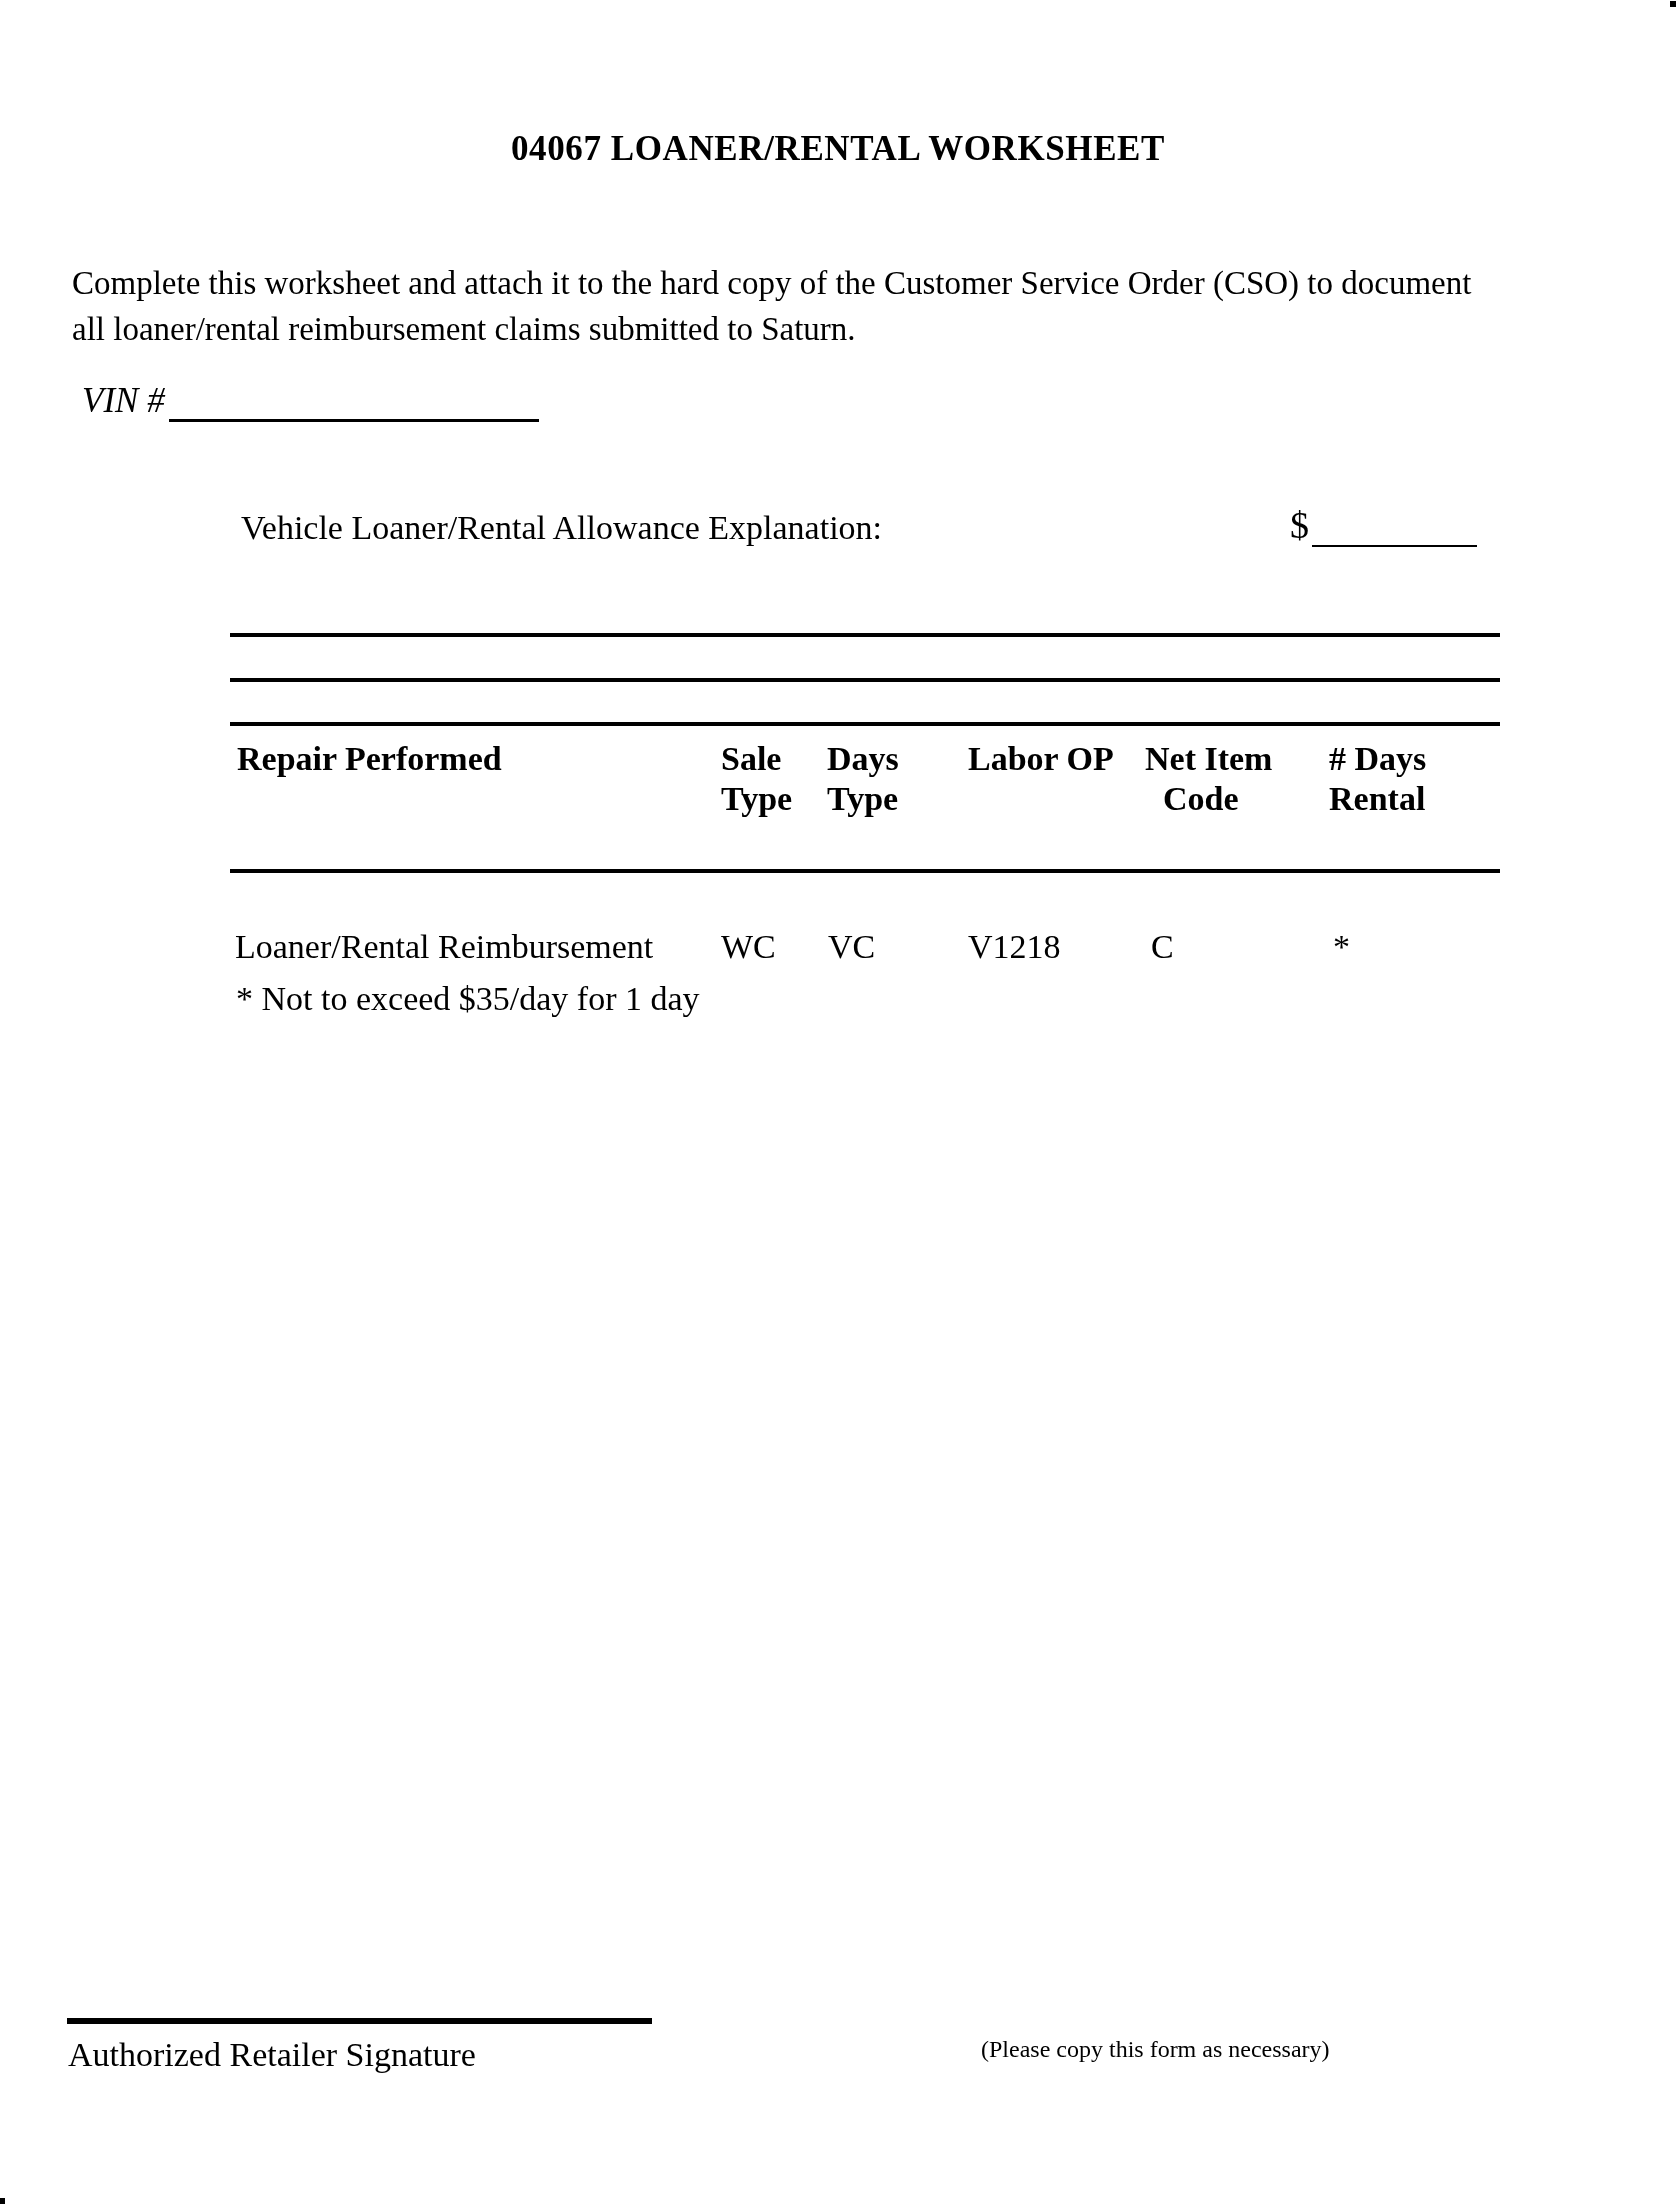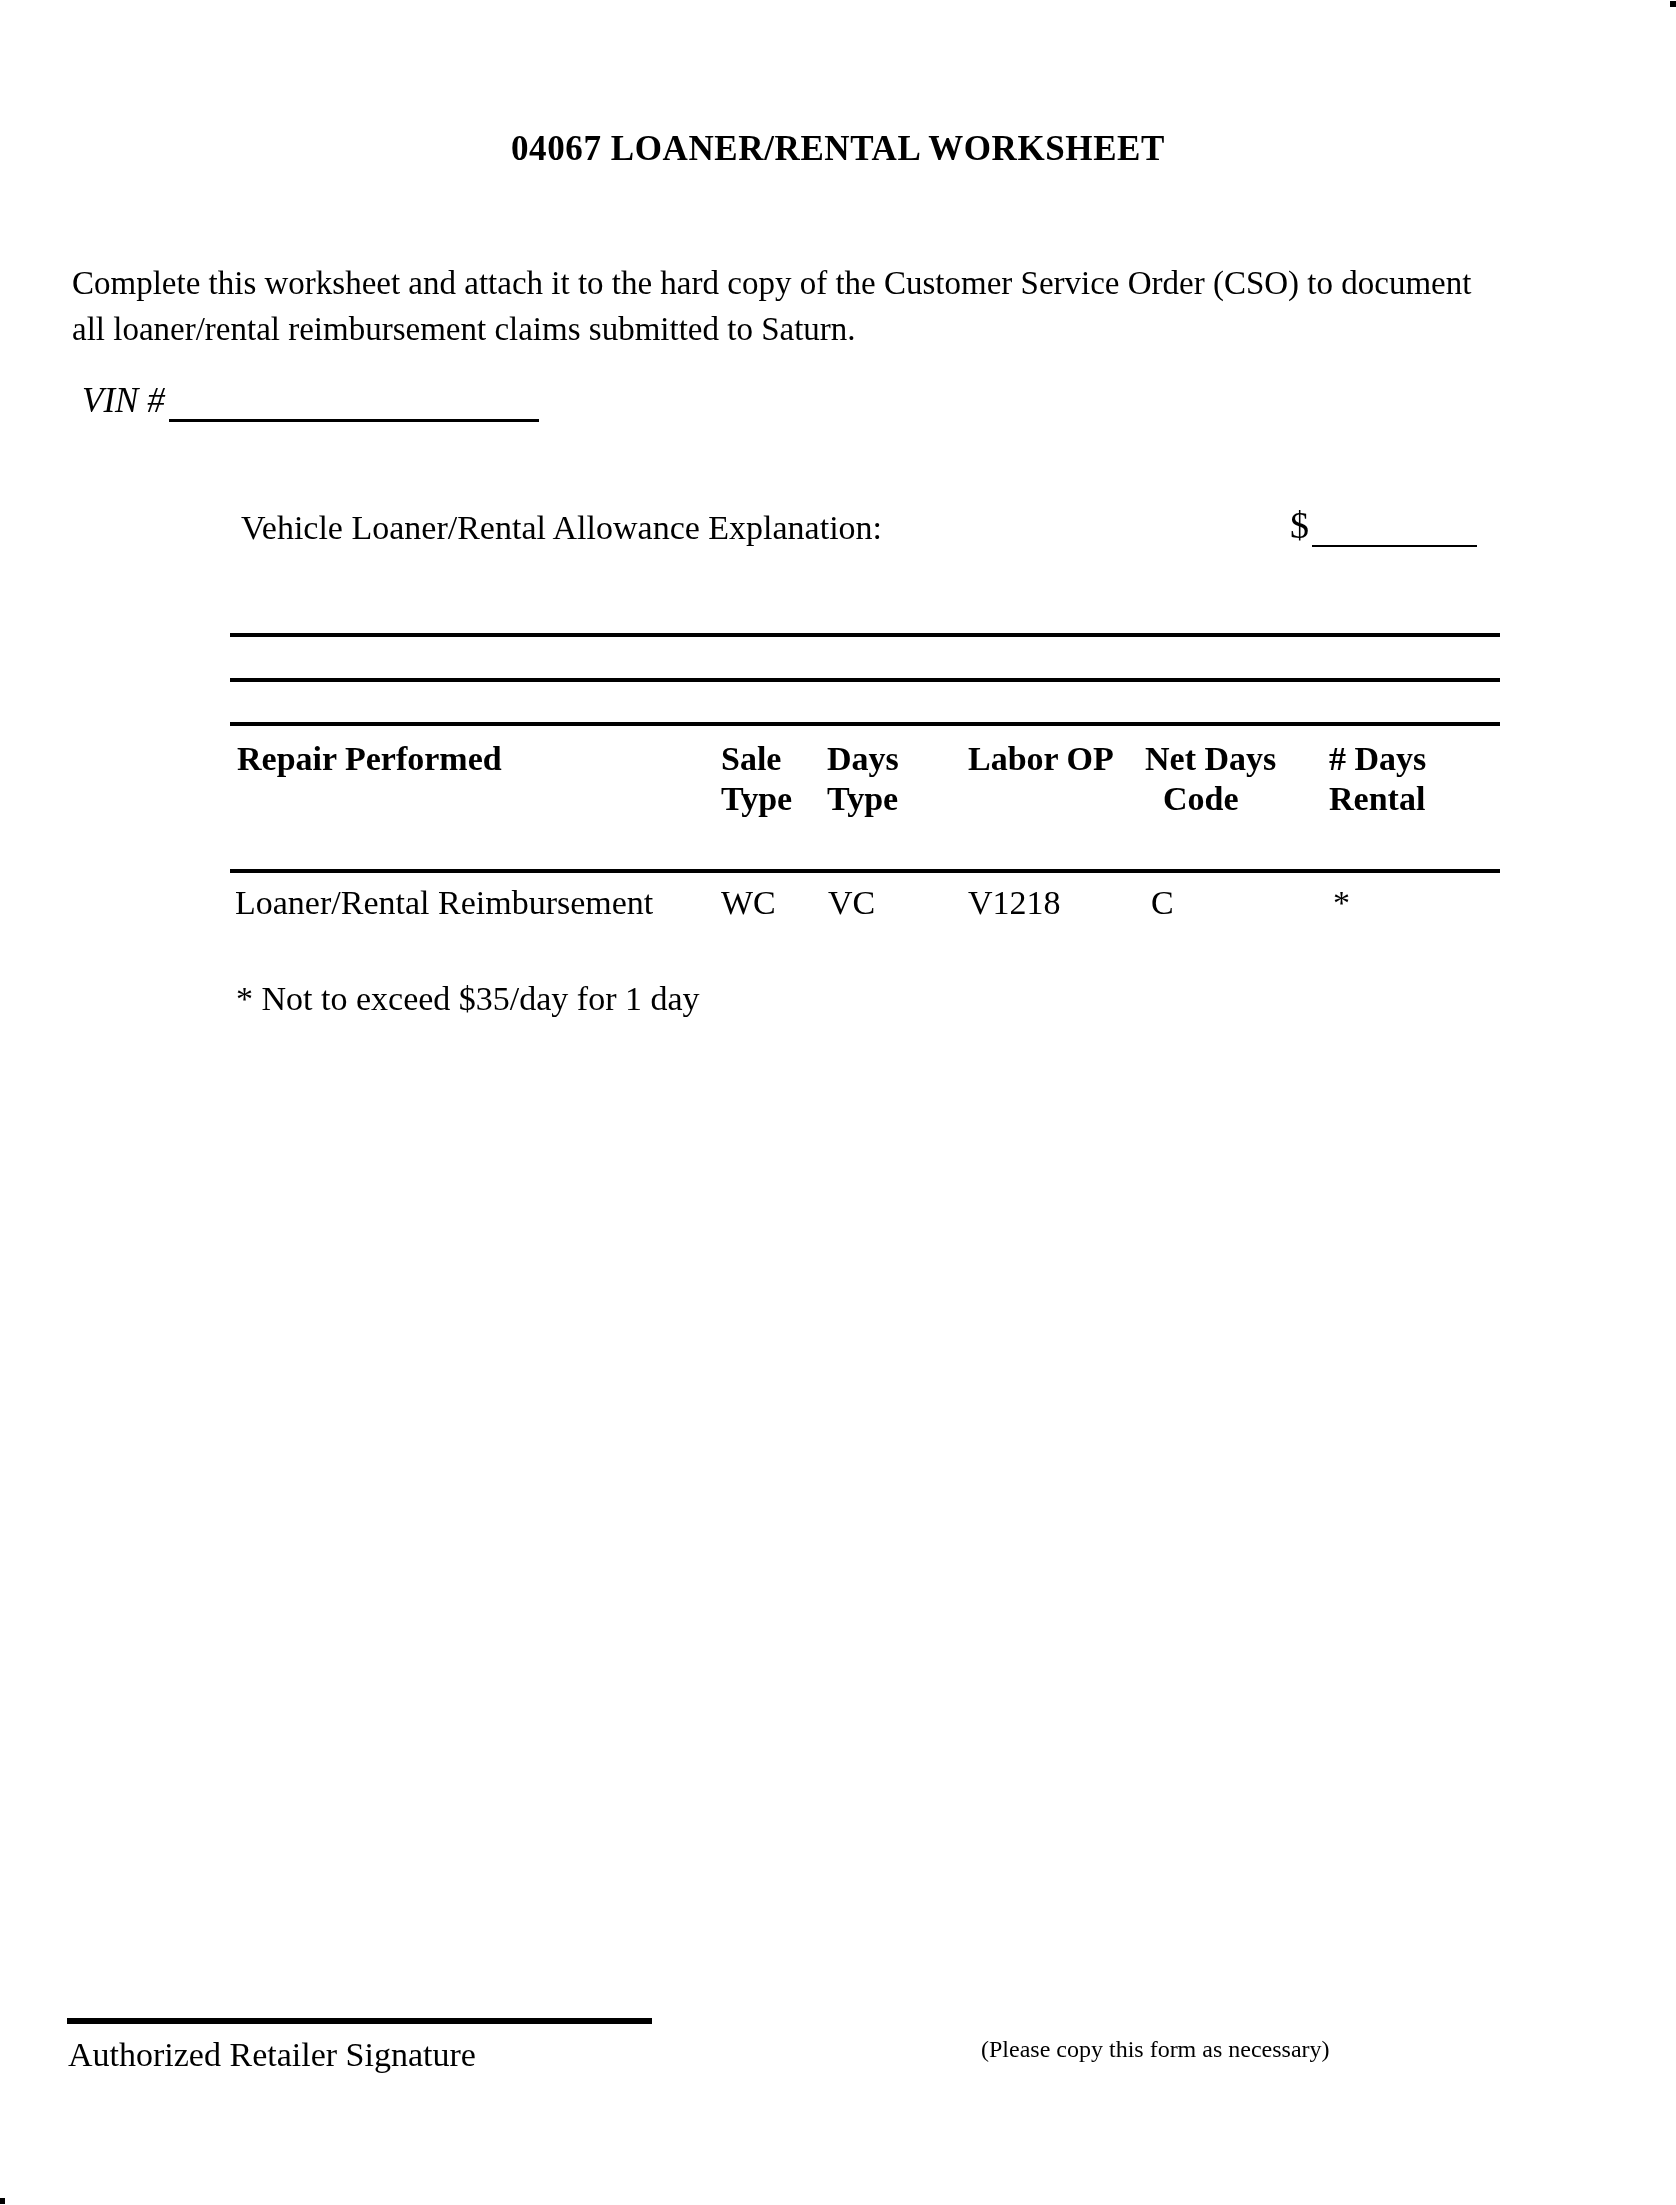--- a/index.html
+++ b/index.html
@@ -63,21 +63,21 @@
   .th .indent { padding-left: 18px; }
 
   .c1 { left: 237px; }
   .c2 { left: 721px; }
   .c3 { left: 827px; }
   .c4 { left: 968px; text-align: right; }
   .c5 { left: 1145px; }
   .c6 { left: 1329px; }
 
   .td {
-    position: absolute; top: 884px;
+    position: absolute; top: 928px;
     font-size: 34px;
     white-space: nowrap;
   }
 
   .footnote { position: absolute; top: 980px; left: 236px; font-size: 34px; white-space: nowrap; }
 
   .sig-line  { position: absolute; top: 2018px; left: 67px; width: 585px; height: 5.5px; background: #000; }
   .sig-label { position: absolute; top: 2036px; left: 68px; font-size: 34px; white-space: nowrap; }
   .copy-note { position: absolute; top: 2036px; left: 962px; font-size: 24px; white-space: nowrap; margin-left: 19px; }
 
@@ -118,21 +118,21 @@
   </div>
   <div class="th c3">
     <span>Days</span>
     <span>Type</span>
   </div>
   <div class="th c4">
     <span>Labor OP</span>
     <span></span>
   </div>
   <div class="th c5">
-    <span>Net Days</span>
+    <span>Net Item</span>
     <span class="indent">Code</span>
   </div>
   <div class="th c6">
     <span># Days</span>
     <span>Rental</span>
   </div>
 
   <div class="rule rule4"></div>
 
   <span class="td c1" style="left:235px">Loaner/Rental Reimbursement</span>

